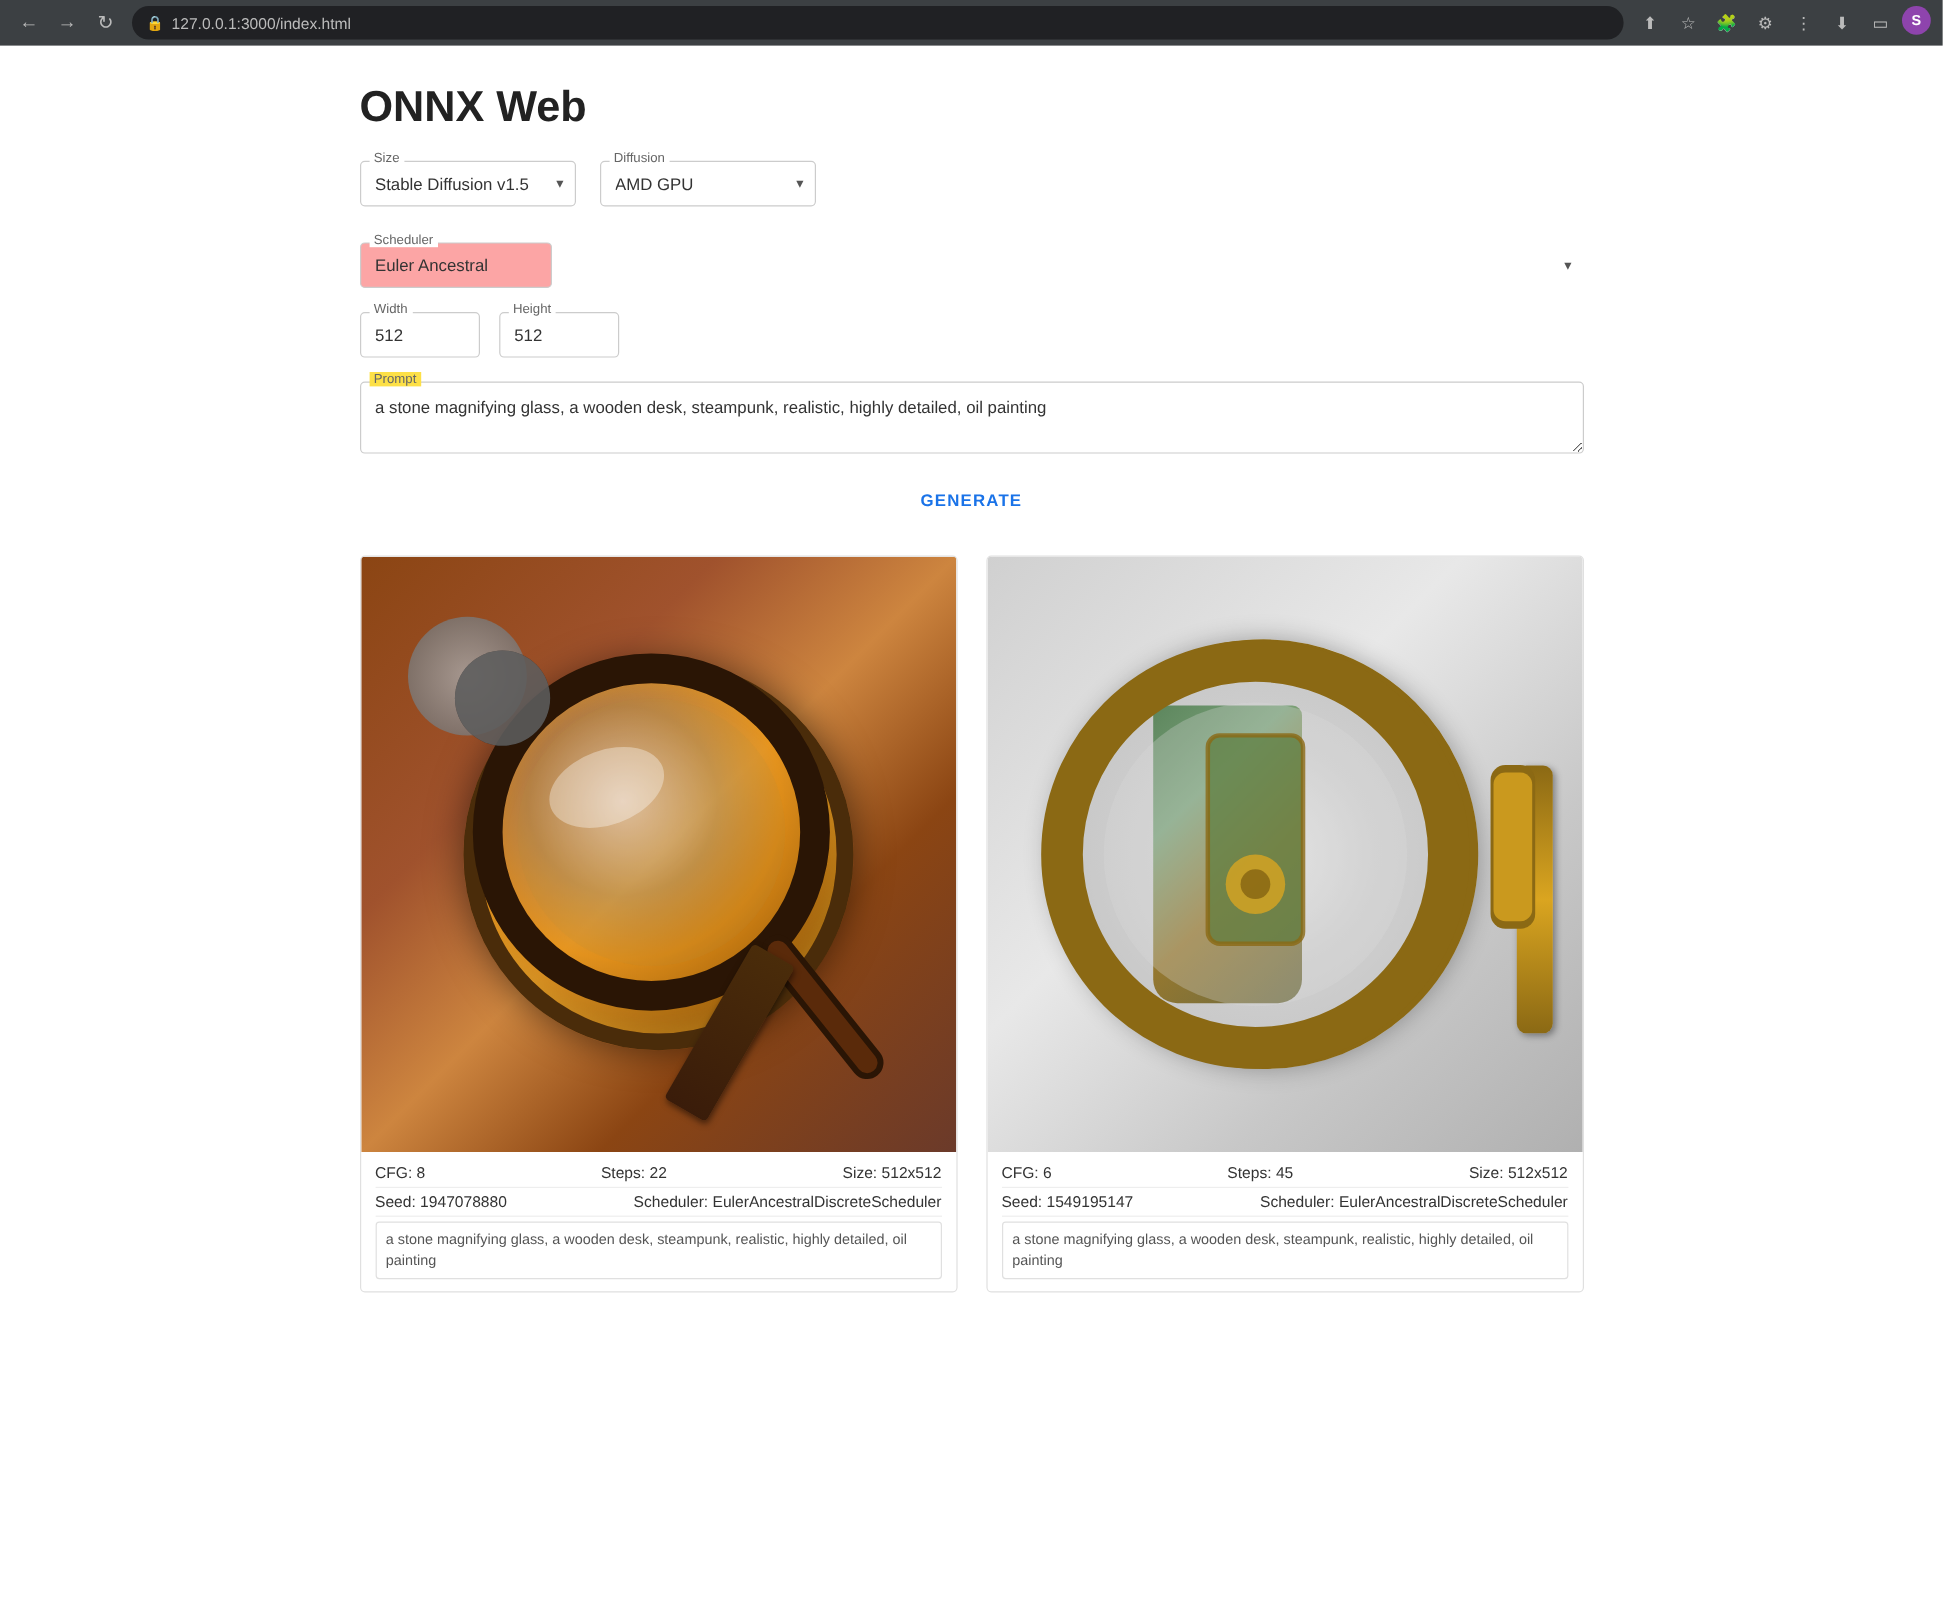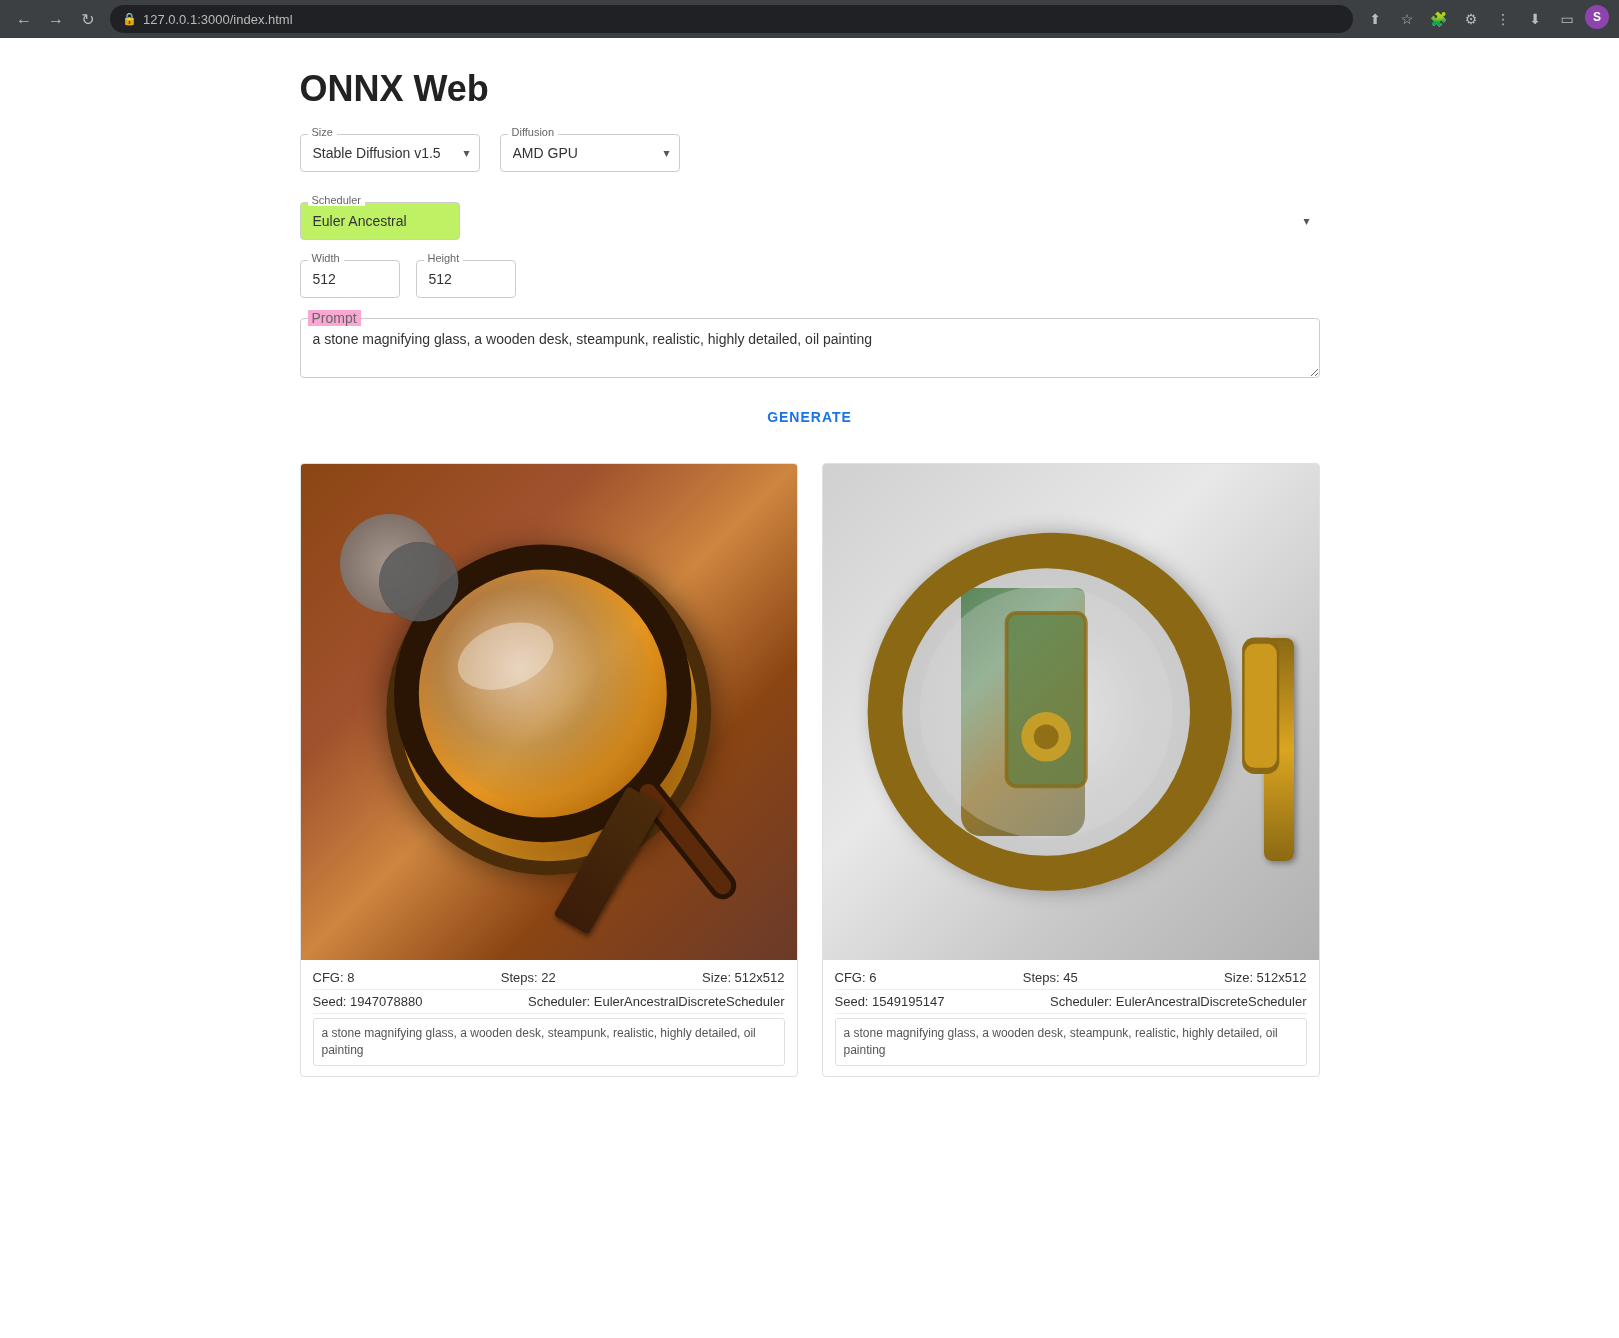--- a/index.html
+++ b/index.html
@@ -165,21 +165,21 @@
       font-size: 11px;
       color: #666;
       z-index: 1;
     }
     .scheduler-group select {
       appearance: none;
       border: 1px solid #ccc;
       border-radius: 4px;
       padding: 10px 32px 10px 12px;
       font-size: 14px;
-      background: #bef264;
+      background: #fca5a5;
       cursor: pointer;
       min-width: 160px;
       color: #333;
     }
     .scheduler-group .chevron {
       position: absolute;
       right: 10px;
       top: 50%;
       transform: translateY(-50%);
       pointer-events: none;
@@ -216,23 +216,23 @@
 
     
     .prompt-group {
       position: relative;
       margin-bottom: 20px;
     }
     .prompt-group label {
       position: absolute;
       top: -8px;
       left: 8px;
-      background: #f9a8d4;
+      background: #fde047;
       padding: 0 4px;
-      font-size: 14px;
+      font-size: 11px;
       color: #666;
       z-index: 1;
     }
     .prompt-group textarea {
       width: 100%;
       border: 1px solid #ccc;
       border-radius: 4px;
       padding: 12px;
       font-size: 14px;
       color: #333;

